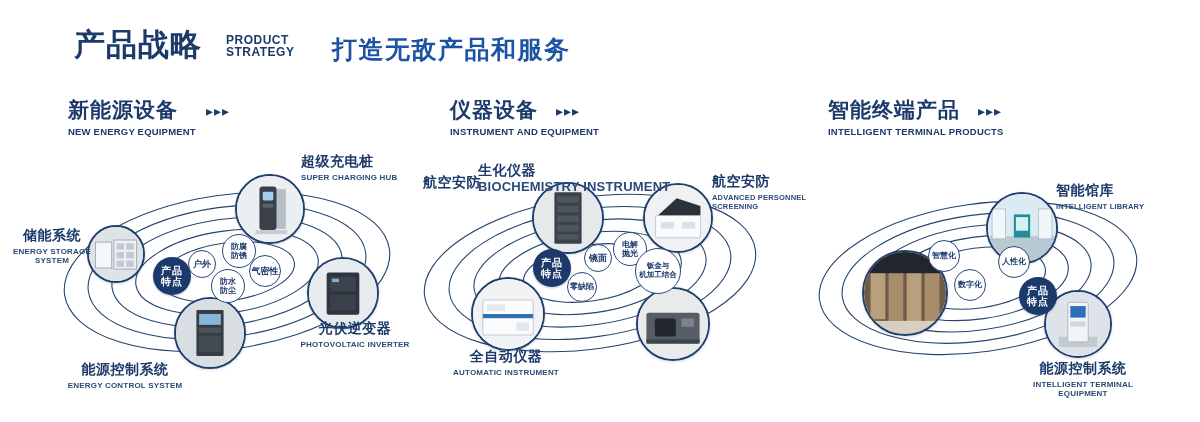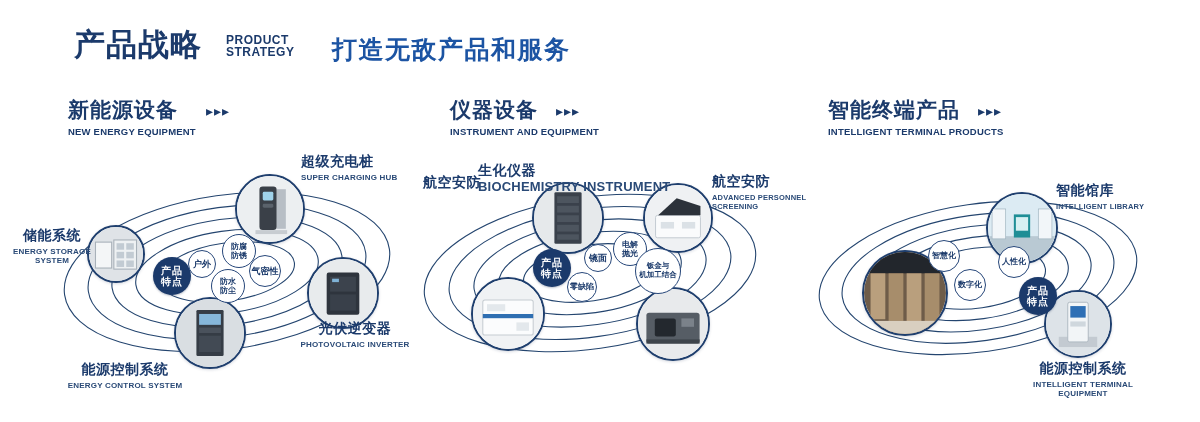--- a/index.html
+++ b/index.html
@@ -220,20 +220,24 @@
   </div>
   <div class="plabel" style="left:478px;top:162px;">
     <div class="zh">生化仪器</div>
     <div class="en" style="font-size:13px;">BIOCHEMISTRY INSTRUMENT</div>
   </div>
   <div class="plabel" style="left:712px;top:173px;">
     <div class="zh">航空安防</div>
     <div class="en" style="font-size:7.5px;">ADVANCED PERSONNEL</div>
     <div class="en" style="font-size:7.5px;margin-top:0;">SCREENING</div>
   </div>
+  <div class="plabel center" style="left:443px;top:348px;width:126px;">
+    <div class="zh">全自动仪器</div>
+    <div class="en">AUTOMATIC INSTRUMENT</div>
+  </div>
 
   <div class="sec-title" style="left:828px;top:96px;">智能终端产品</div>
   <div class="chevrons" style="left:978px;top:103px;">▸▸▸</div>
   <div class="sec-sub" style="left:828px;top:126px;">INTELLIGENT TERMINAL PRODUCTS</div>
 
   <svg class="orbit" style="left:808px;top:193px;" width="340" height="170" viewBox="0 0 340 170">
     <g fill="none" stroke="#24456f" stroke-width="1.1" transform="rotate(-8 170 85)">
       <ellipse cx="170" cy="85" rx="160" ry="74"></ellipse>
       <ellipse cx="170" cy="85" rx="137" ry="63"></ellipse>
       <ellipse cx="170" cy="85" rx="114" ry="52"></ellipse>

